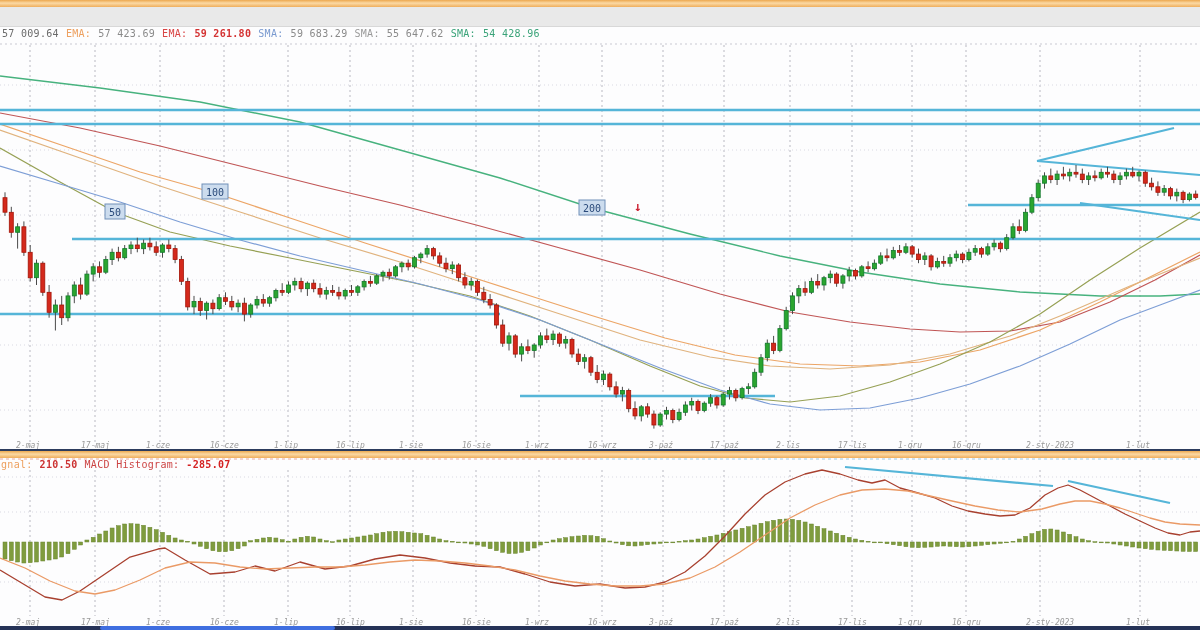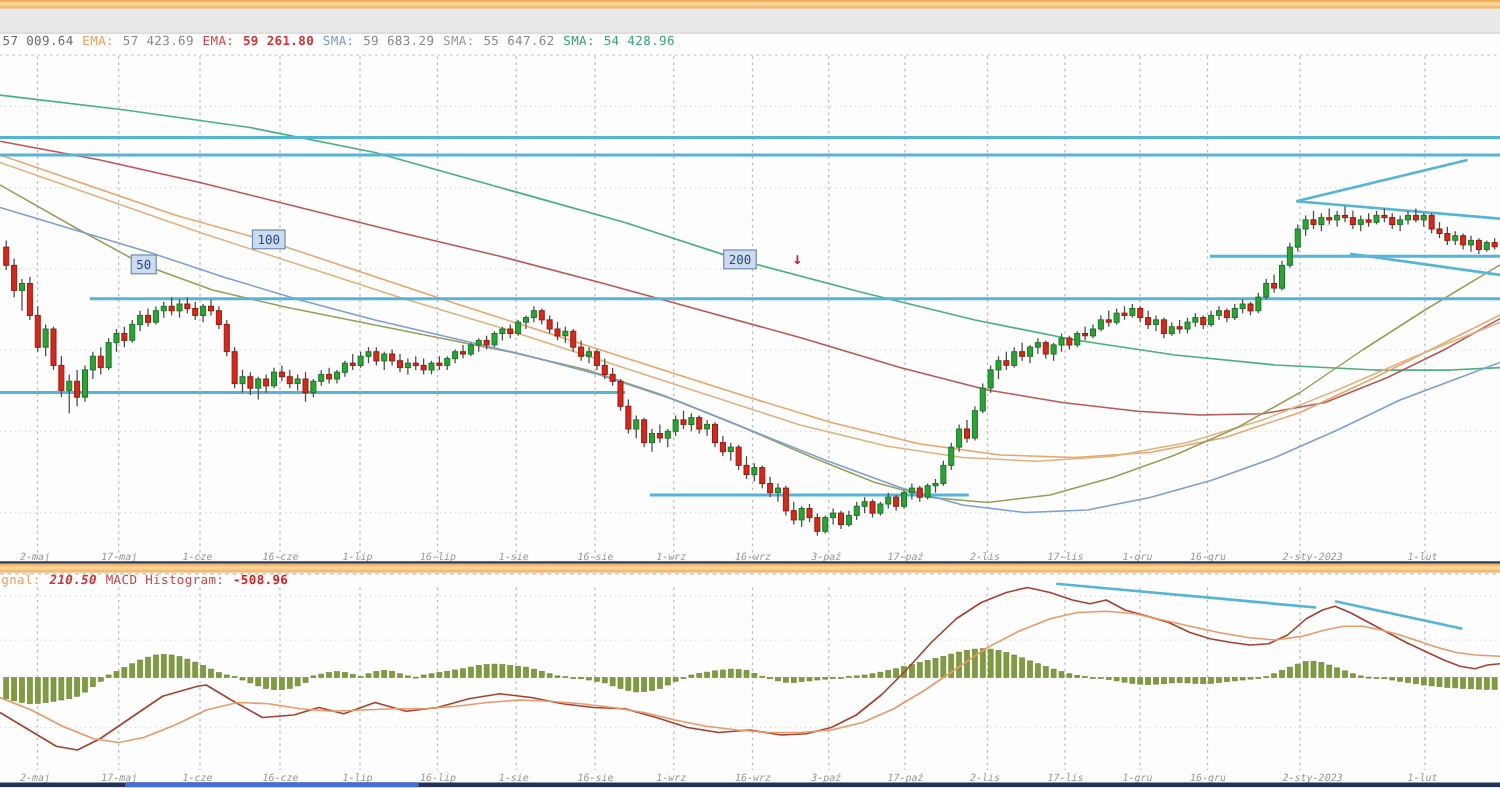--- a/index.html
+++ b/index.html
@@ -698,21 +698,21 @@
       <span class="xl" style="left: 838px;">17-lis</span>
       <span class="xl" style="left: 898px;">1-gru</span>
       <span class="xl" style="left: 952px;">16-gru</span>
       <span class="xl" style="left: 1026px;">2-sty-2023</span>
       <span class="xl" style="left: 1126px;">1-lut</span>
     </div>
 
   <div class="sep-navy"></div>
   <div class="sep-orange"></div>
 
-  <div class="macdlegend" id="macd-legend"><span style="color: rgb(237, 160, 95);">gnal:</span><span style="color: rgb(204, 51, 51); font-weight: bold; font-style: italic;">210.50</span><span style="color: rgb(204, 68, 68);">MACD Histogram:</span><span style="color: rgb(212, 34, 34); font-weight: bold;">-508.96</span></div>
+  <div class="macdlegend" id="macd-legend"><span style="color: rgb(237, 160, 95);">gnal:</span><span style="color: rgb(204, 51, 51); font-weight: bold;">210.50</span><span style="color: rgb(204, 68, 68);">MACD Histogram:</span><span style="color: rgb(212, 34, 34); font-weight: bold;">-285.07</span></div>
 
   <div class="axisrow" id="macd-xaxis" style="top:618px">
       <span class="xl" style="left: 16px;">2-maj</span>
       <span class="xl" style="left: 81px;">17-maj</span>
       <span class="xl" style="left: 146px;">1-cze</span>
       <span class="xl" style="left: 210px;">16-cze</span>
       <span class="xl" style="left: 274px;">1-lip</span>
       <span class="xl" style="left: 336px;">16-lip</span>
       <span class="xl" style="left: 399px;">1-sie</span>
       <span class="xl" style="left: 462px;">16-sie</span>

